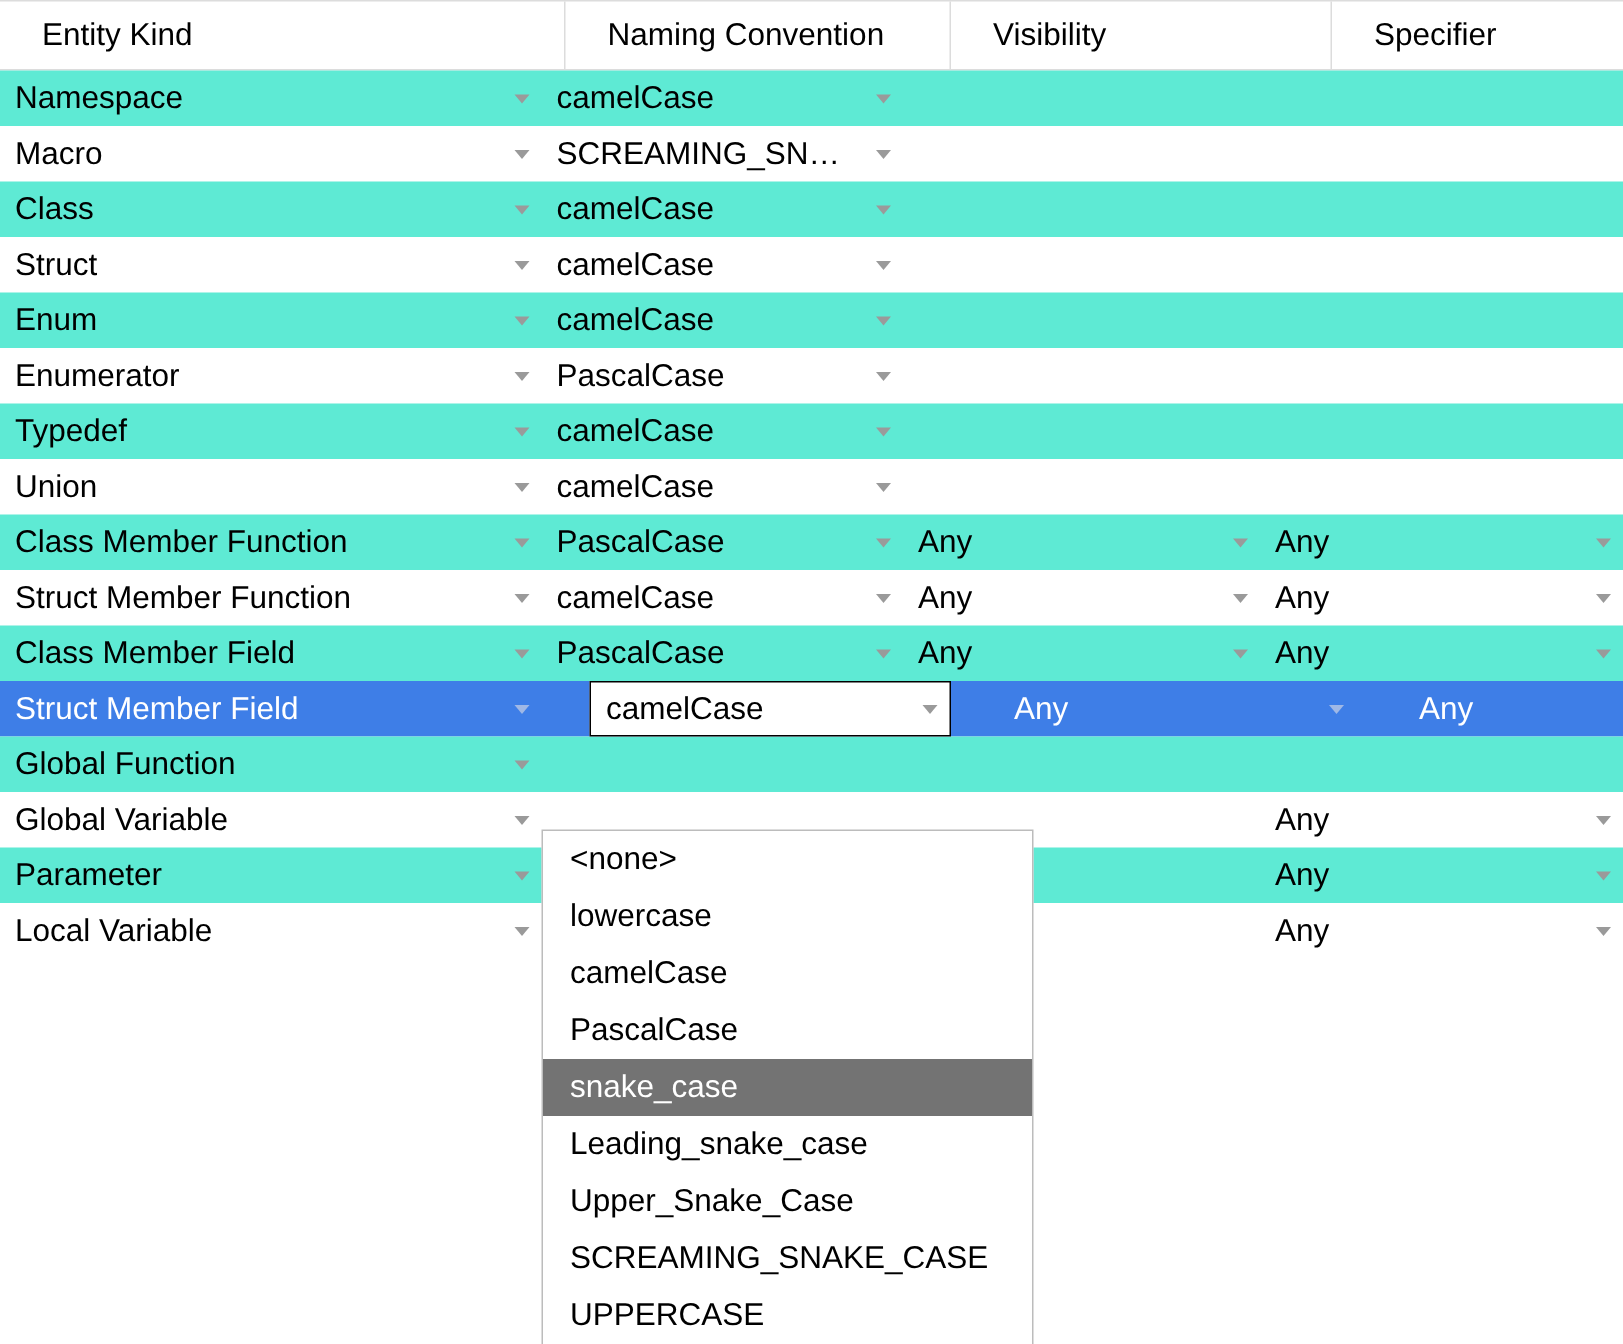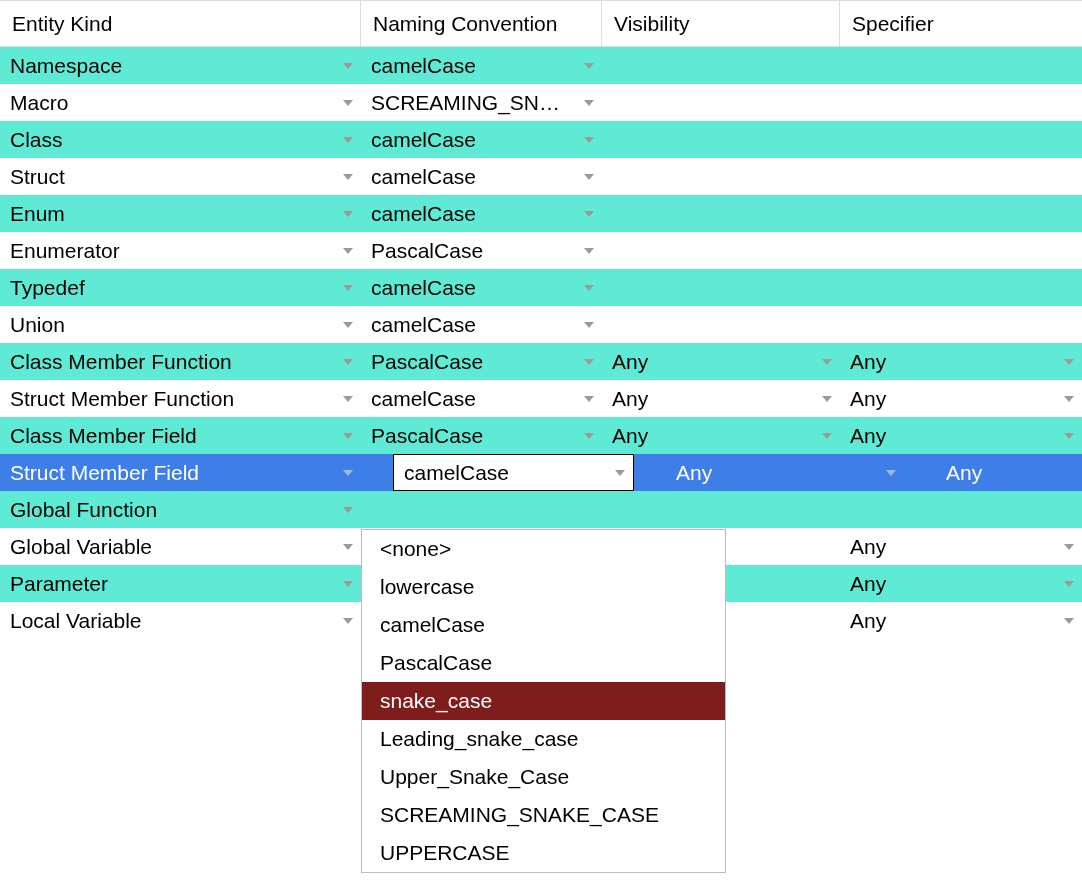--- a/index.html
+++ b/index.html
@@ -18,20 +18,21 @@
     border-top: 1px solid #dcdcdc;
     border-bottom: 1px solid #dcdcdc;
     background: #fff;
   }
   .header-cell {
     display: flex;
     align-items: center;
     padding: 12px 12px;
     border-right: 1px solid #dcdcdc;
     flex-shrink: 0;
+    margin-left: 16px;
   }
   .col0 { width: 361px; }
   .col1 { width: 241px; }
   .col2 { width: 238px; }
   .col3 { width: 242px; border-right: none; }
 
   .row {
     display: flex;
     height: 37px;
     align-items: stretch;
@@ -61,35 +62,35 @@
   .chev {
     width: 14px; height: 14px;
     flex-shrink: 0;
     margin-left: 4px;
   }
   .chev svg { display: block; }
 
   
   .dropdown {
     position: absolute;
-    top: 529px;
+    top: 553px;
     left: 361px;
-    width: 365px;
+    width: 328px;
     background: #fff;
     border: 1px solid #bcbcbc;
     z-index: 10;
   }
   .dropdown-item {
     height: 38px;
     display: flex;
     align-items: center;
     padding: 0 18px;
     white-space: nowrap;
   }
-  .dropdown-item.highlight { background: #7f1d1d; color: #fff; }
+  .dropdown-item.highlight { background: #737373; color: #fff; }
 </style>
 </head>
 <body>
 
 <div class="table">
 
   <div class="header-row">
     <div class="header-cell col0">
         <span>Entity Kind</span>
       </div>

